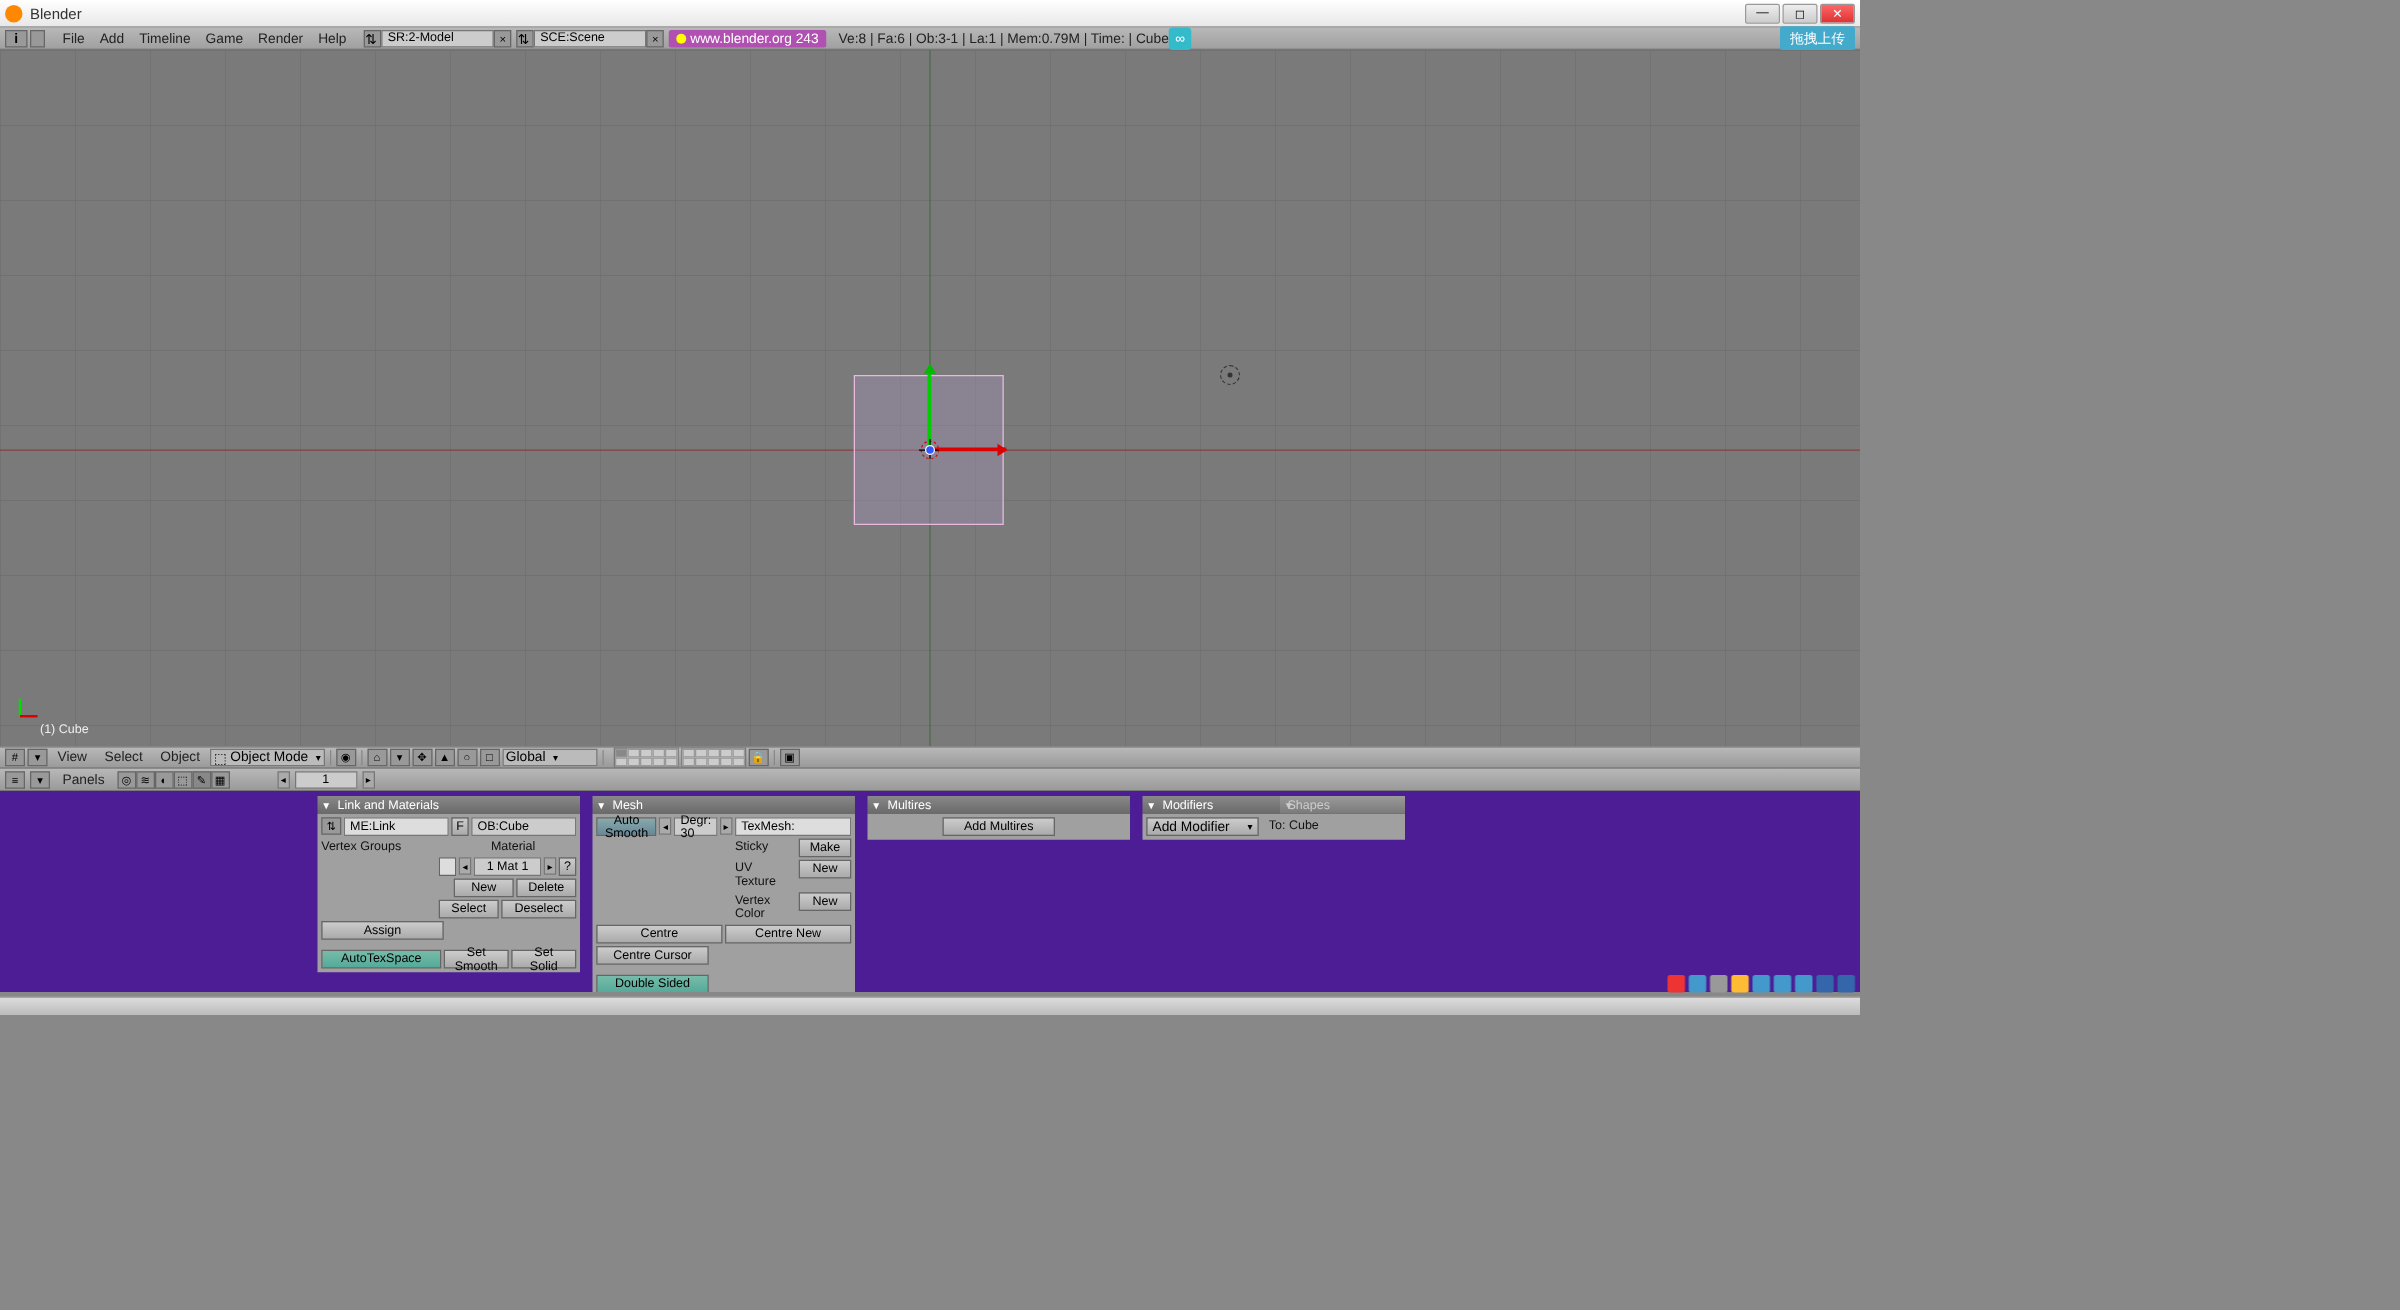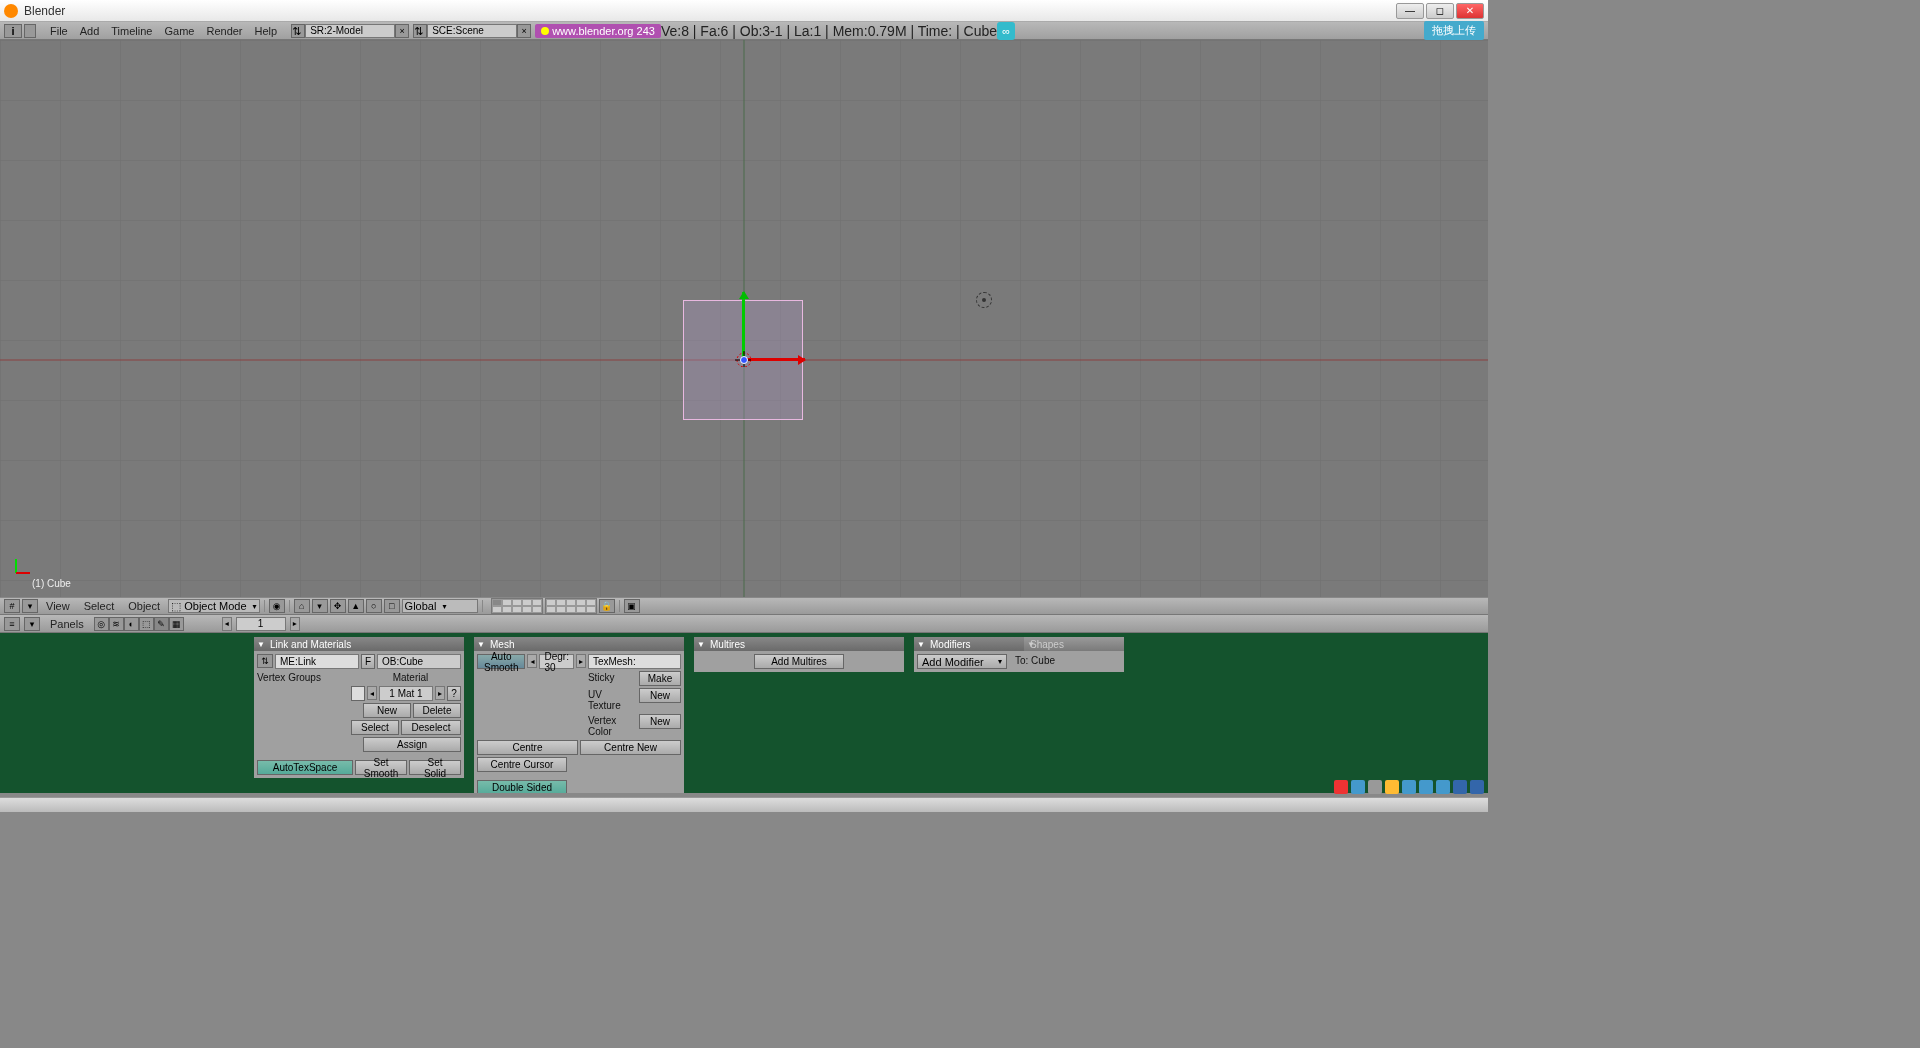--- a/index.html
+++ b/index.html
@@ -17,21 +17,21 @@
 .menubar { height: 18px; background: linear-gradient(#b8b8b8, #a0a0a0); border-bottom: 1px solid #777; display: flex; align-items: center; padding: 0 4px; gap: 0; }
 .info-icon { width: 18px; height: 14px; background: #999; border: 1px solid #666; margin-right: 2px; display: flex; align-items: center; justify-content: center; font-weight: bold; }
 .menu-dropdown { width: 12px; height: 14px; background: #999; border: 1px solid #666; margin-right: 8px; }
 .menu-item { padding: 0 6px; color: #222; cursor: pointer; font-size: 11px; }
 .scene-selector { display: flex; align-items: center; margin-left: 8px; }
 .sel-icon { width: 14px; height: 14px; background: #999; border: 1px solid #666; }
 .sel-field { height: 14px; background: #ccc; border: 1px solid #777; padding: 0 4px; display: flex; align-items: center; font-size: 10px; }
 .sel-close { width: 14px; height: 14px; background: #999; border: 1px solid #666; display: flex; align-items: center; justify-content: center; font-size: 9px; }
 .url-pill { background: #b050b0; color: #fff; padding: 1px 6px; font-size: 10px; border-radius: 2px; margin-left: 4px; display: flex; align-items: center; gap: 3px; }
 .url-dot { width: 8px; height: 8px; background: #ff0; border-radius: 50%; }
-.stats { margin-left: 0; color: #222; font-size: 14px; }
+.stats { margin-left: 10px; color: #222; font-size: 11px; }
 .rt-btn { margin-left: auto; background: #4ac; color: #fff; padding: 2px 8px; font-size: 10px; border-radius: 2px; display:flex; align-items:center; gap:4px;}
 .rt-logo { width: 18px; height: 18px; background:#3bc; border-radius:3px; display:flex; align-items:center; justify-content:center; color:#fff;}
 
 
 .viewport { position: relative; height: 557px; background: #7a7a7a; overflow: hidden; }
 .grid-svg { position: absolute; inset: 0; width: 100%; height: 100%; }
 .cube { position: absolute; left: 683px; top: 260px; width: 120px; height: 120px; background: rgba(170,150,190,0.35); border: 1px solid #e8b8e0; }
 .cursor3d { position: absolute; left: 735px; top: 312px; width: 16px; height: 16px; }
 .axis-y { position: absolute; left: 742px; top: 252px; width: 3px; height: 68px; background: #0c0; }
 .axis-y::after { content:''; position:absolute; top:-6px; left:-3px; border:5px solid transparent; border-bottom:8px solid #0b0; }
@@ -57,21 +57,21 @@
 
 
 .btm-header { height: 18px; background: linear-gradient(#b8b8b8,#9a9a9a); border-bottom:1px solid #777; display:flex; align-items:center; padding:0 4px; gap:4px; }
 .btm-header .vp-menu { font-size:11px; }
 .icon-row { display:flex; gap:0; }
 .icon-row .vp-icon { width:15px; }
 .num-field { width:50px; height:14px; background:#ccc; border:1px solid #777; text-align:center; font-size:10px; display:flex; align-items:center; justify-content:center; }
 .num-arr { width:10px; height:14px; background:#aaa; border:1px solid #777; display:flex; align-items:center; justify-content:center; font-size:8px; }
 
 
-.panels-area { height: 160px; background: #14532d; display: flex; padding: 4px 4px; gap: 10px; overflow-x: auto; align-items: flex-start; }
+.panels-area { height: 160px; background: #4c1d95; display: flex; padding: 4px 4px; gap: 10px; overflow-x: auto; align-items: flex-start; }
 .panel { display:flex; flex-direction:column; }
 .panel-hdr { background: linear-gradient(#888,#6a6a6a); color:#fff; font-size:10px; padding:2px 6px 2px 16px; height:14px; display:flex; align-items:center; position:relative; min-width:100px; }
 .panel-hdr::before { content:'▼'; position:absolute; left:3px; font-size:8px; }
 .panel-body { background:#a0a0a0; padding:3px; display:flex; flex-direction:column; gap:2px; }
 .btn { background: linear-gradient(#ccc,#aaa); border:1px solid #666; padding:1px 6px; font-size:10px; text-align:center; cursor:pointer; height:15px; display:flex; align-items:center; justify-content:center; }
 .btn.active { background: linear-gradient(#8aa,#689); }
 .btn.teal { background: linear-gradient(#7ba,#5a9); }
 .field { background:#ddd; border:1px solid #777; padding:1px 4px; font-size:10px; height:15px; display:flex; align-items:center; }
 .field.ro { background:#ccc; }
 .row { display:flex; gap:2px; }
@@ -254,21 +254,21 @@
         <div class="btn" style="width:14px">?</div>
       </div>
       <div class="row" style="justify-content:flex-end">
         <div class="btn" style="width:48px">New</div>
         <div class="btn" style="width:48px">Delete</div>
       </div>
       <div class="row" style="justify-content:flex-end">
         <div class="btn" style="width:48px">Select</div>
         <div class="btn" style="width:60px">Deselect</div>
       </div>
-      <div class="row" style="justify-content:flex-end">
+      <div class="row" style="">
         <div class="btn" style="width:98px">Assign</div>
       </div>
       <div class="spacer"></div>
       <div class="row">
         <div class="btn teal" style="width:96px">AutoTexSpace</div>
         <div class="btn" style="flex:1">Set Smooth</div>
         <div class="btn" style="flex:1">Set Solid</div>
       </div>
     </div>
   </div>

